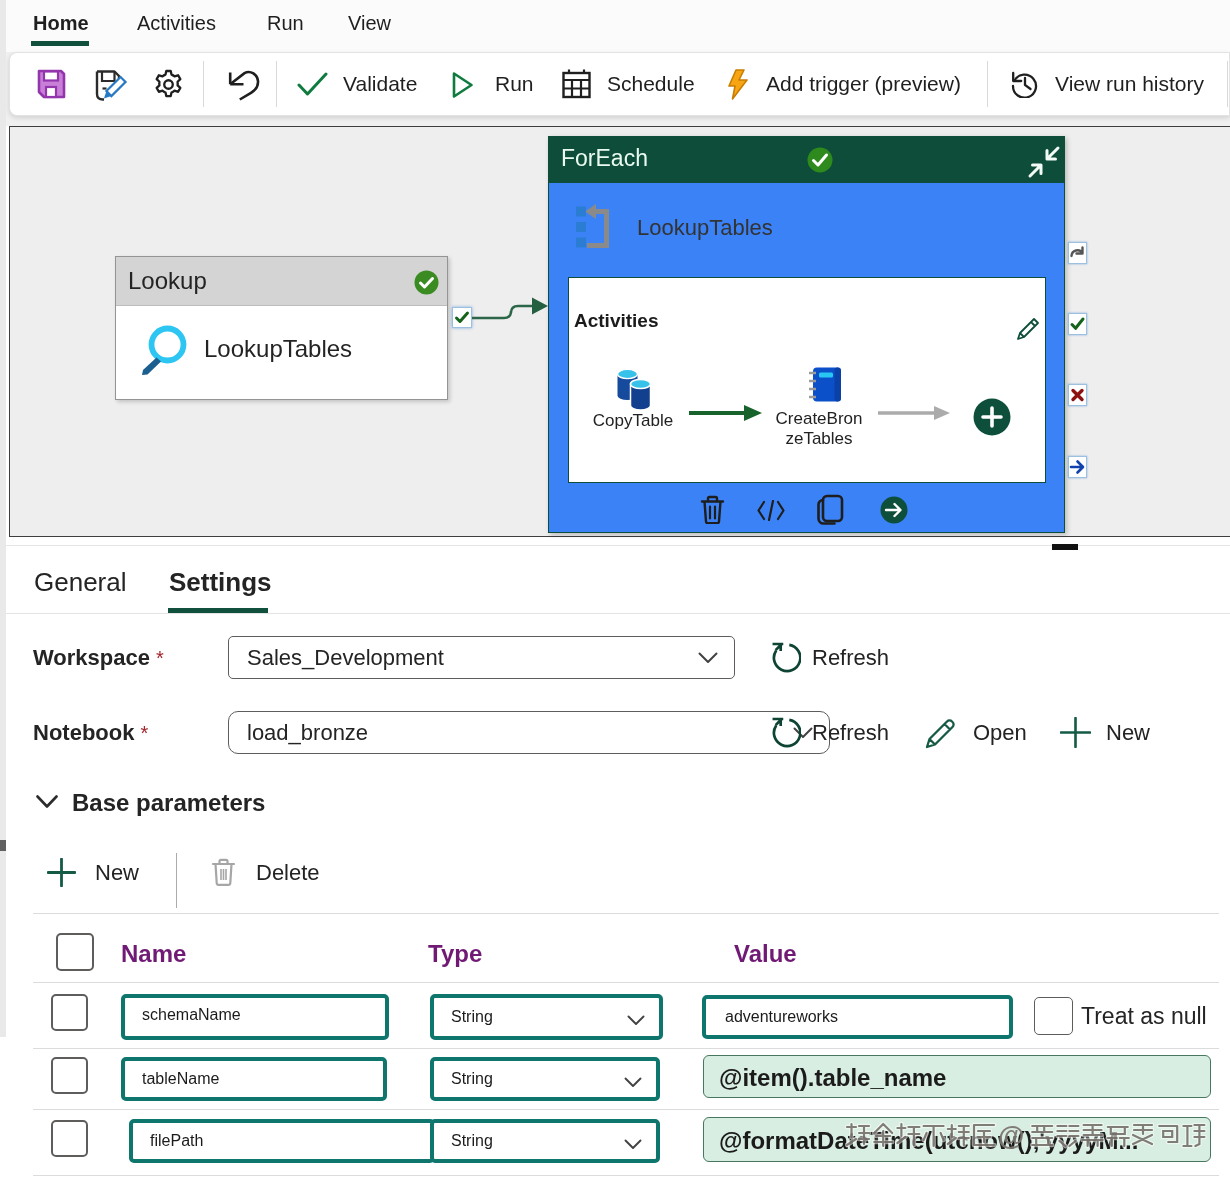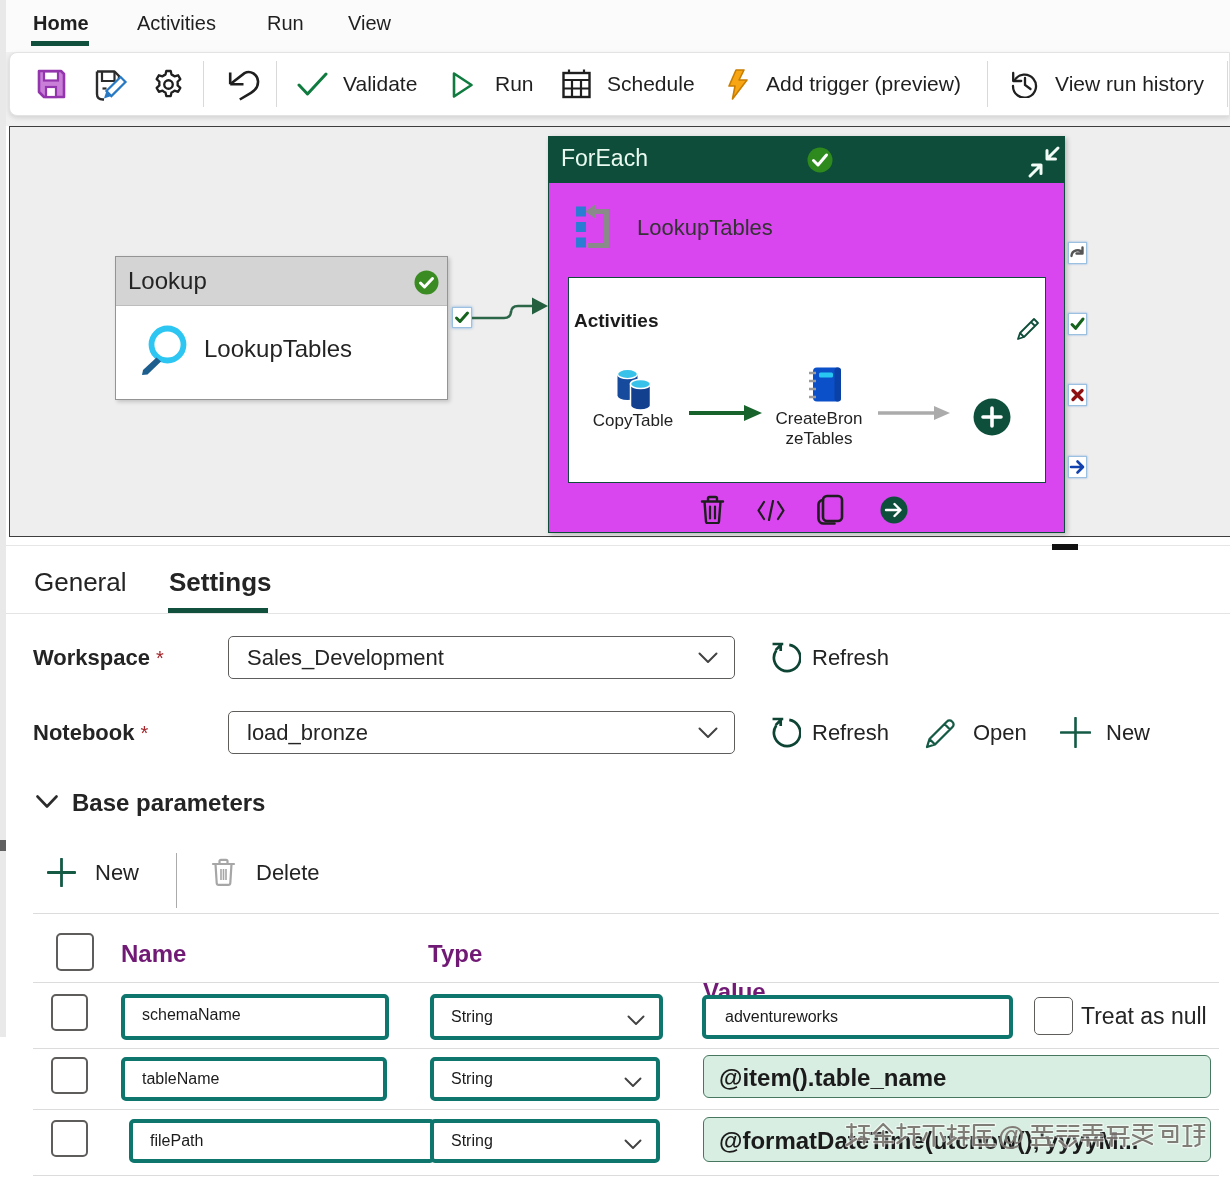--- a/index.html
+++ b/index.html
@@ -18,21 +18,21 @@
   #toolbar { left:9px; top:52px; width:1221px; height:64px; background:#fff; border:1px solid #e3e3e3; border-radius:8px 0 0 8px; box-shadow:0 2px 5px rgba(0,0,0,0.13); }
   .tsep { top:61px; width:1px; height:46px; background:#d9d9d9; }
   .tlabel { top:72px; font-size:21px; color:#1f1f1f; }
   
   #canvas { left:9px; top:126px; width:1221px; height:411px; background:#efeeee; border:1px solid #3e3e3e; border-right:none; }
   
   #lookup { left:115px; top:256px; width:333px; height:144px; background:#fff; border:1px solid #949494; box-shadow:2px 2px 4px rgba(0,0,0,0.18); }
   #lookup-h { left:0; top:0; width:100%; height:49px; background:#d5d4d4; border-bottom:1px solid #bdbdbd; }
   #lookup-title { left:12px; top:10px; font-size:24px; color:#242424; }
   
-  #foreach { left:548px; top:136px; width:517px; height:397px; background:#d946ef; border:1.5px solid #0d4d3a; box-shadow:2px 2px 5px rgba(0,0,0,0.22); }
+  #foreach { left:548px; top:136px; width:517px; height:397px; background:#3b82f6; border:1.5px solid #0d4d3a; box-shadow:2px 2px 5px rgba(0,0,0,0.22); }
   #foreach-h { left:0; top:0; width:100%; height:46px; background:#0d4d3a; }
   #foreach-title { left:12px; top:8px; font-size:23px; color:#eafaf1; }
   #fe-name { left:88px; top:78px; font-size:22px; color:#333; }
   #actbox { left:19px; top:140px; width:478px; height:206px; border:1.5px solid #0d4d3a; background:#fff; }
   #actlabel { left:5px; top:32px; font-size:19px; font-weight:700; color:#1b1b1b; }
   .nodelabel { font-size:17px; color:#222; text-align:center; }
   
   .port { width:19px; height:22px; background:#fff; border:1px solid #9cc0e0; box-shadow:0 0 2px rgba(120,170,220,.9); }
   
   #panel { left:0; top:538px; width:1230px; height:644px; background:#fff; }
@@ -252,21 +252,21 @@
     <svg style="position:absolute; right:16px; top:15px;" width="20" height="12" viewBox="0 0 20 12">
         <path d="M1.5 1.5 L10 10 L18.5 1.5" fill="none" stroke="#424242" stroke-width="2" stroke-linecap="round" stroke-linejoin="round"></path>
       </svg>
   </div>
   <svg class="abs refresh-ic" style="left:770px; top:642px;" width="31" height="31" viewBox="0 0 31 31">
     <path d="M19.3 2.8 A13.2 13.2 0 1 1 6.2 8.4" fill="none" stroke="#0e4434" stroke-width="2.7"></path>
     <path d="M3.9 2 H11.9 M10.7 2 V7.6 M6.6 7.2 L11 2.7" fill="none" stroke="#0e4434" stroke-width="2.7" stroke-linecap="square"></path>
   </svg>
   <div class="abs greenlink" style="left:812px; top:645px;">Refresh</div>
   <div class="abs flabel" style="left:33px; top:720px;">Notebook <span class="star">*</span></div>
-  <div class="abs combo" style="left:228px; top:711px; width:507px; height:43px;">
+  <div class="abs combo" style="left:228px; top:711px; width:602px; height:43px;border-radius:10px;">
       <span style="position:absolute; left:18px; top:8px;">load_bronze</span>
     <svg style="position:absolute; right:16px; top:15px;" width="20" height="12" viewBox="0 0 20 12">
         <path d="M1.5 1.5 L10 10 L18.5 1.5" fill="none" stroke="#424242" stroke-width="2" stroke-linecap="round" stroke-linejoin="round"></path>
       </svg>
   </div>
   <svg class="abs refresh-ic" style="left:770px; top:717px;" width="31" height="31" viewBox="0 0 31 31">
     <path d="M19.3 2.8 A13.2 13.2 0 1 1 6.2 8.4" fill="none" stroke="#0e4434" stroke-width="2.7"></path>
     <path d="M3.9 2 H11.9 M10.7 2 V7.6 M6.6 7.2 L11 2.7" fill="none" stroke="#0e4434" stroke-width="2.7" stroke-linecap="square"></path>
   </svg>
   <div class="abs greenlink" style="left:812px; top:720px;">Refresh</div>
@@ -290,21 +290,21 @@
   <svg class="abs" style="left:211px; top:858px;" width="25" height="28" viewBox="0 0 25 28">
     <path d="M2 6 h21 M8.5 6 v-2.8 a1.4 1.4 0 0 1 1.4 -1.4 h5.2 a1.4 1.4 0 0 1 1.4 1.4 V6 M4.5 6 l1.2 19 a2 2 0 0 0 2 1.9 h9.6 a2 2 0 0 0 2 -1.9 L20.5 6" fill="none" stroke="#a6a6a6" stroke-width="2.2" stroke-linecap="round" stroke-linejoin="round"></path>
     <path d="M10 11 v11 M12.5 11 v11 M15 11 v11" stroke="#a6a6a6" stroke-width="1.6"></path>
   </svg>
   <div class="abs greenlink" style="left:256px; top:860px; font-size:22px;">Delete</div>
 
   <div class="abs rowline" style="top:913px;"></div>
   <div class="abs cb" style="left:56px; top:933px; width:38px; height:38px;"></div>
   <div class="abs hdr" style="left:121px; top:940px;">Name</div>
   <div class="abs hdr" style="left:428px; top:940px;">Type</div>
-  <div class="abs hdr" style="left:703px; top:940px;margin-top:38px;">Value</div>
+  <div class="abs hdr" style="left:734px; top:940px;">Value</div>
   <div class="abs rowline" style="top:982px;"></div>
 
   <div class="abs cb" style="left:51px; top:994px; width:37px; height:37px;"></div>
   <div class="abs inp" style="left:121px; top:994px; width:268px; height:46px;">
       <span style="position:absolute; left:17px; top:8px;">schemaName</span>
     </div>
   <div class="abs inp" style="left:430px; top:994px; width:233px; height:46px;">
       <span style="position:absolute; left:17px; top:10px;">String</span>
     <svg style="position:absolute; right:14px; top:17px;" width="18" height="11" viewBox="0 0 18 11">
         <path d="M1.5 1.5 L9 9 L16.5 1.5" fill="none" stroke="#424242" stroke-width="1.9" stroke-linecap="round" stroke-linejoin="round"></path>

